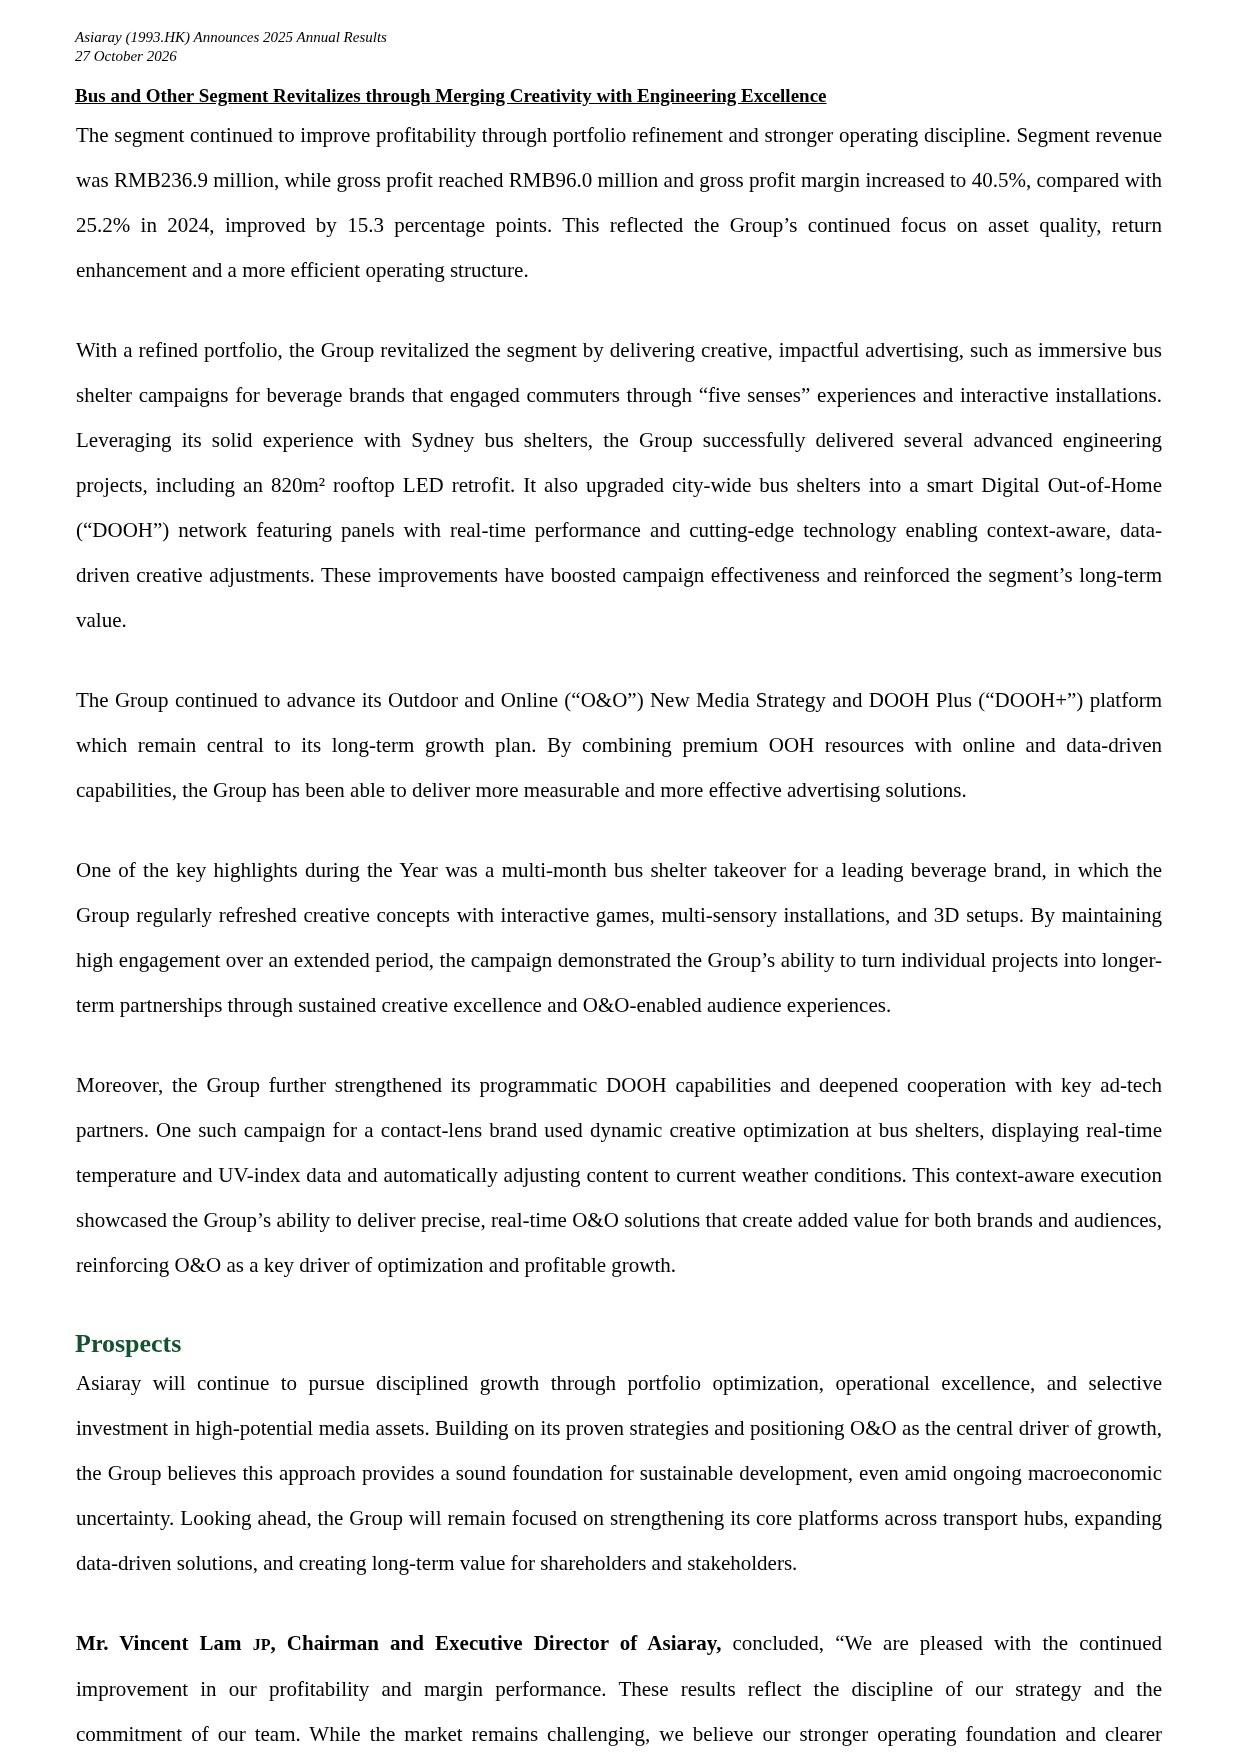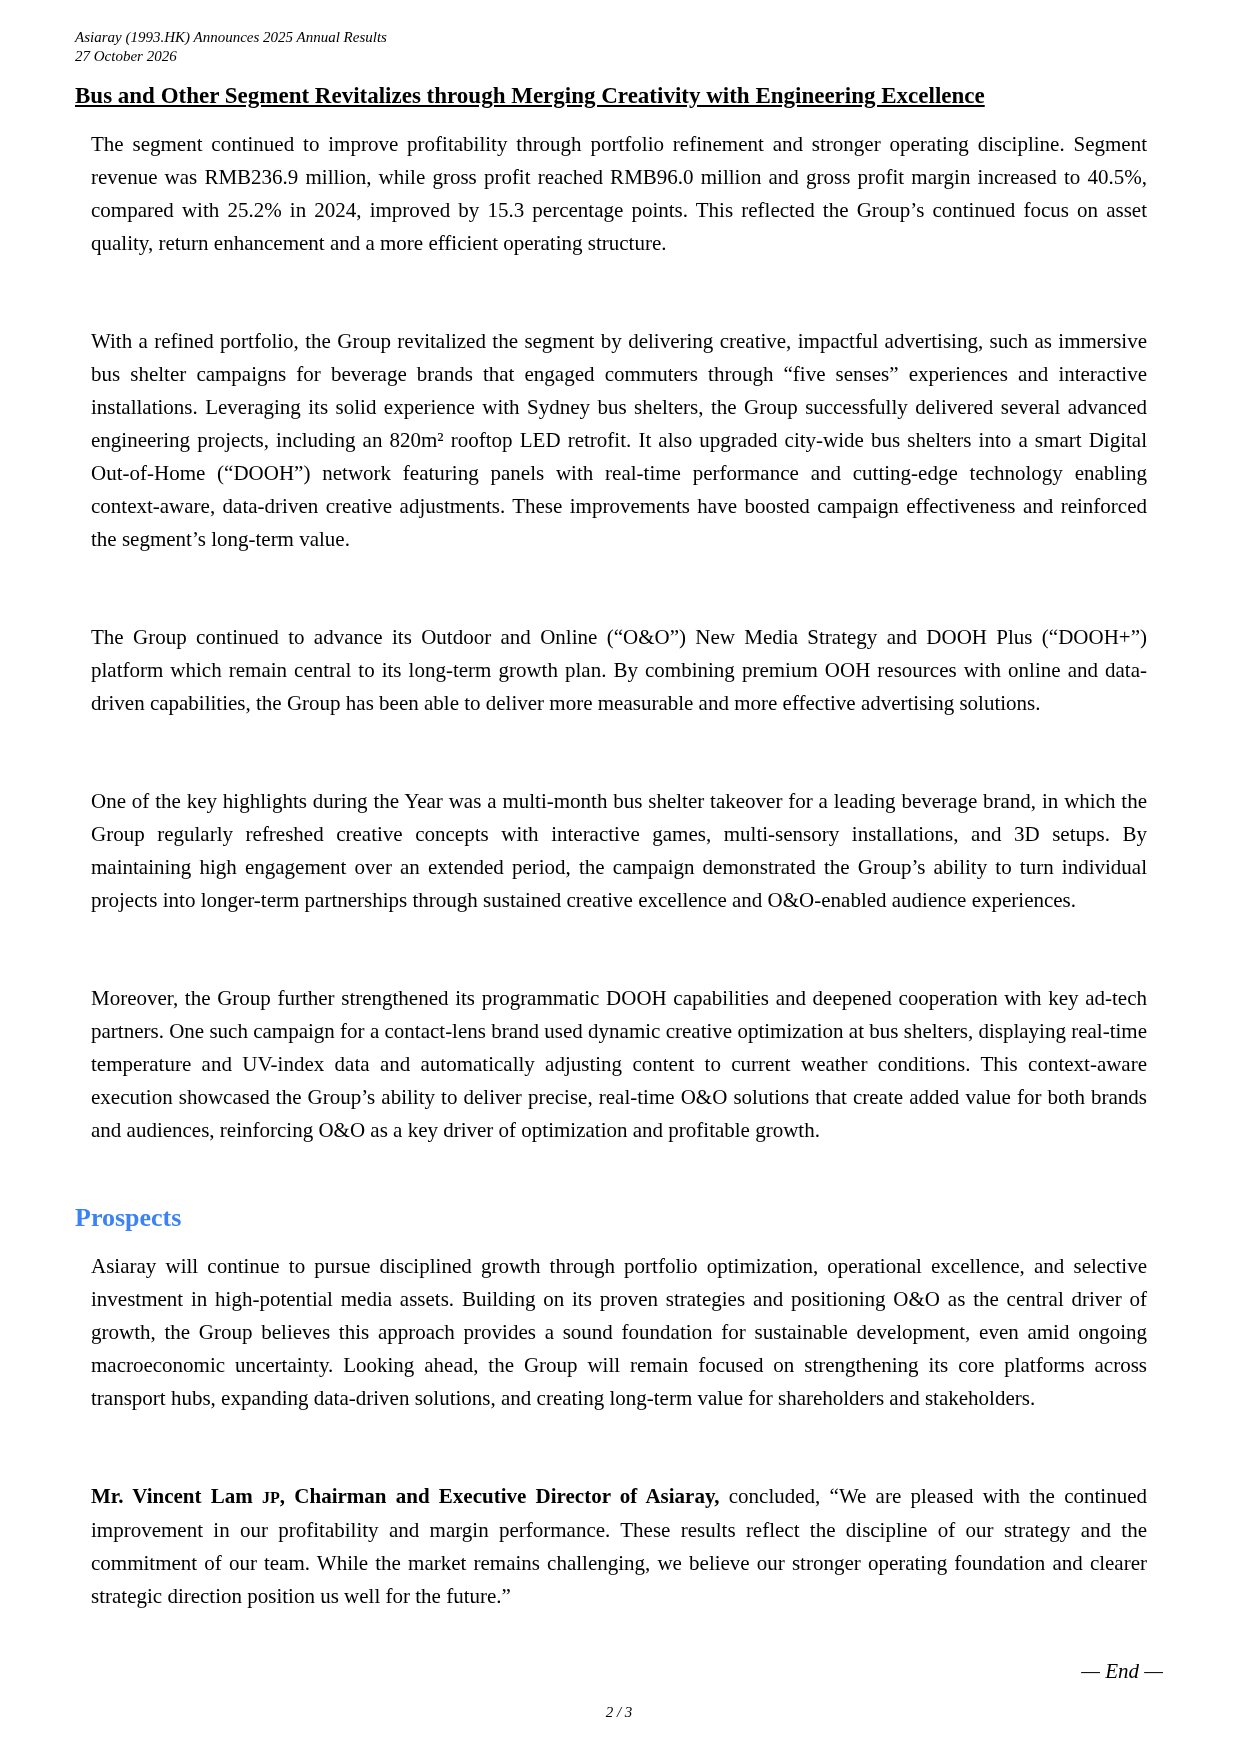--- a/index.html
+++ b/index.html
@@ -1,22 +1,22 @@
 <!DOCTYPE html>
 <html><head>
 <meta charset="utf-8">
 <style>
   html, body { margin: 0; padding: 0; background: #ffffff; }
   body { width: 1241px; height: 1755px; position: relative; overflow: hidden; color: #000; }
   .page { position: absolute; left: 75px; top: 28px; width: 1088px; font-family: "Liberation Serif", serif; }
   .hdr { font-style: italic; font-size: 15px; line-height: 19px; }
-  .h-ul { font-weight: bold; text-decoration: underline; font-size: 23px; line-height: 33px; margin: 0; }
-  p { margin: 16px; font-size: 21px; line-height: 33px; text-align: justify; font-family: Liberation Serif, serif; }
+  .h-ul { font-weight: bold; text-decoration: underline; font-size: 19px; line-height: 33px; margin: 0; }
+  p { margin: 1px; font-size: 21px; line-height: 45px; text-align: justify; font-family: Liberation Serif, serif; }
   .gap { height: 33px; }
-  .prospects { color: #3b82f6; font-weight: bold; font-size: 26px; line-height: 33px; margin: 0; }
+  .prospects { color: #14532d; font-weight: bold; font-size: 26px; line-height: 33px; margin: 0; }
   .bold { font-weight: bold; }
   .jp { font-weight: bold; font-variant: small-caps; font-size: 16px; }
   .end { text-align: right; font-style: italic; font-size: 21px; line-height: 33px; }
   .pgnum { text-align: center; font-style: italic; font-size: 15px; line-height: 20px; }
 </style>
 </head>
 <body>
 
 <div class="page">
   <div class="hdr">

